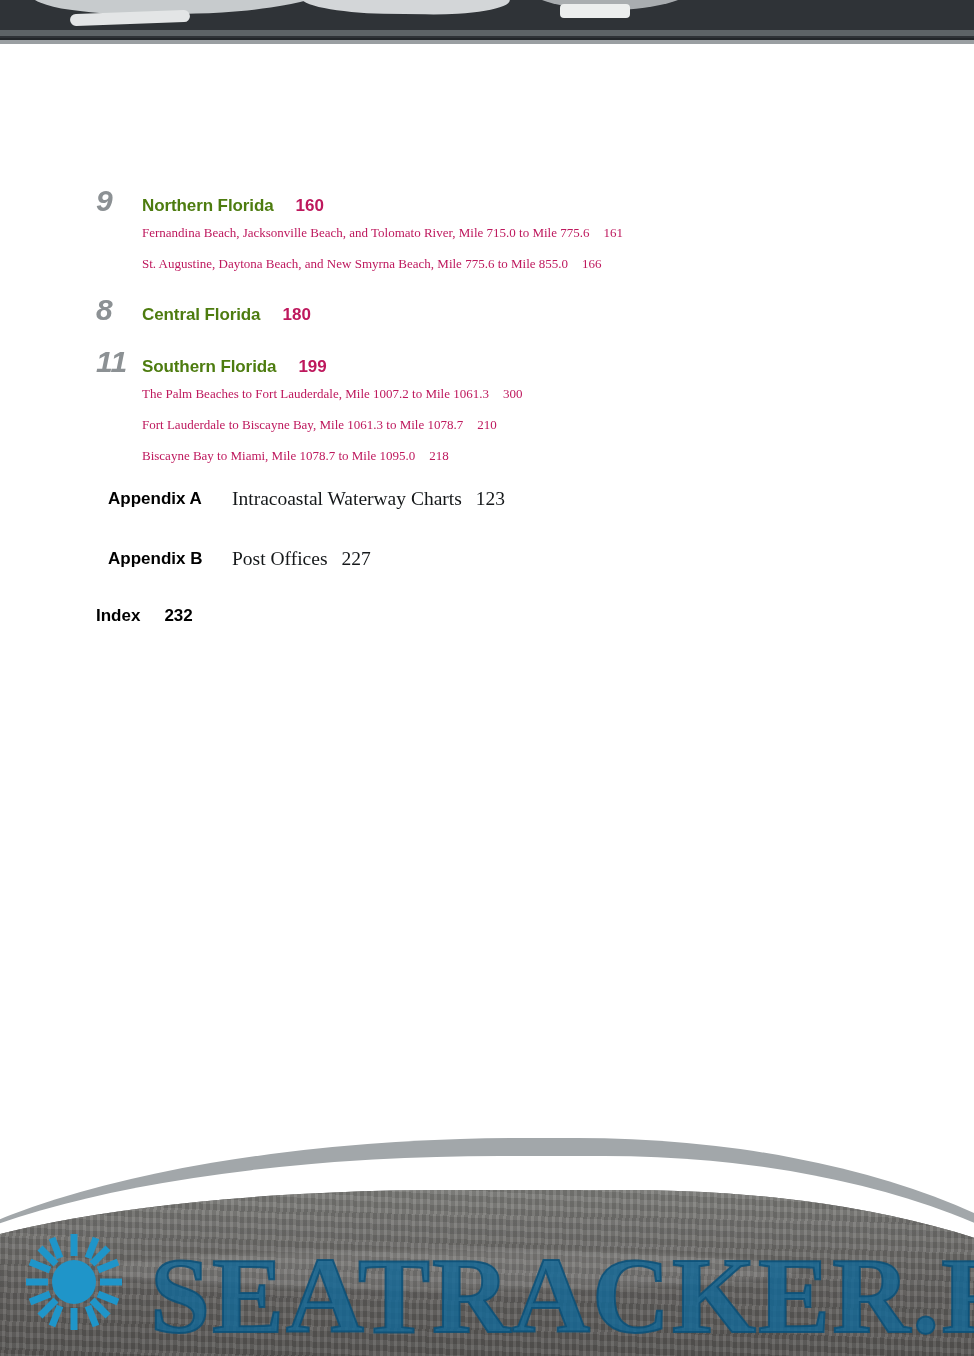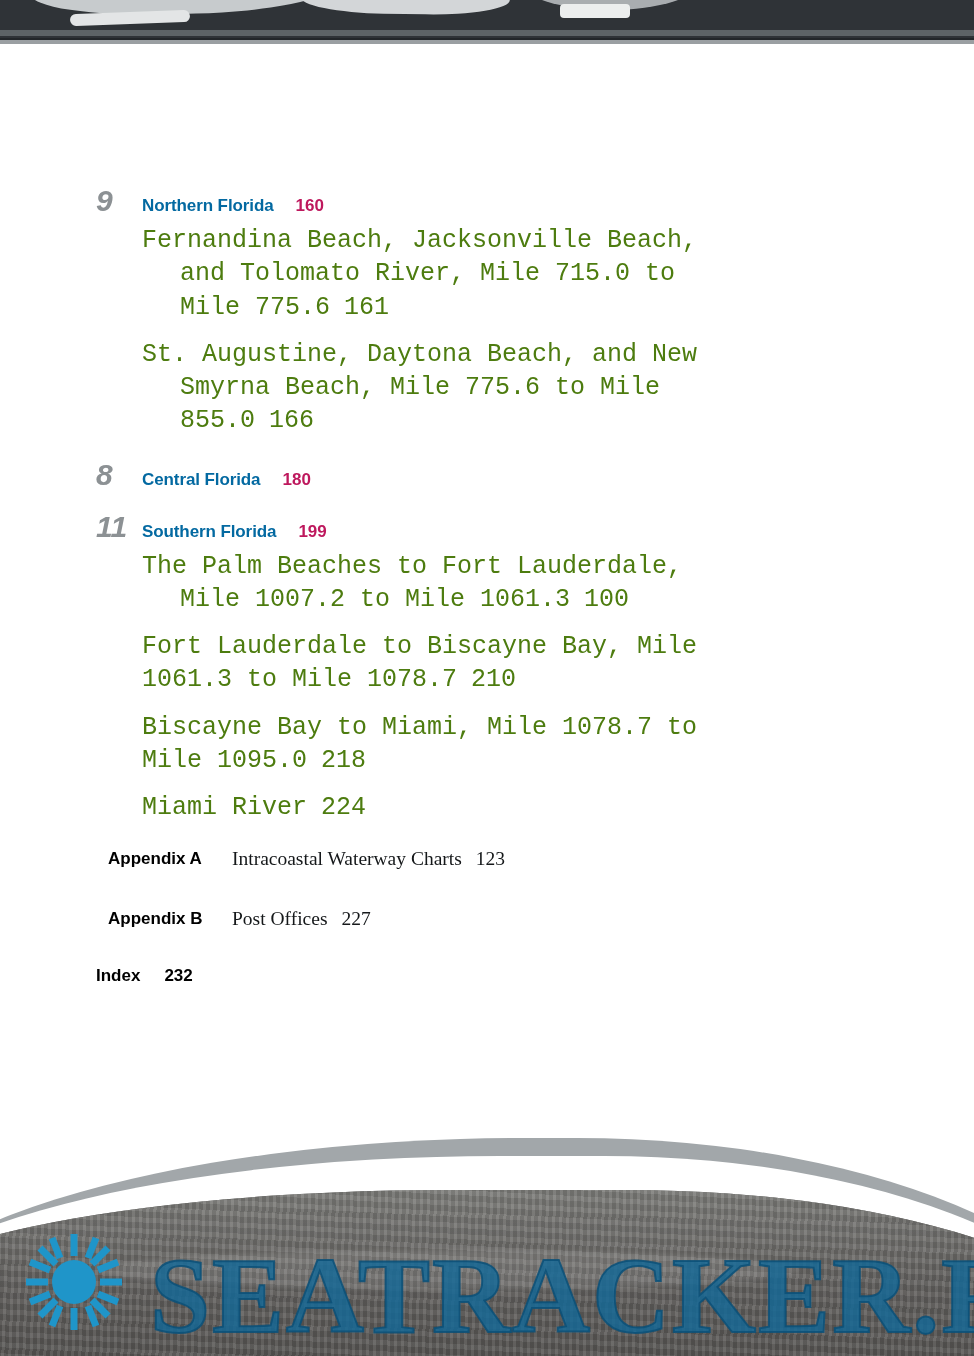--- a/index.html
+++ b/index.html
@@ -189,38 +189,38 @@
     font-size: 30px;
     color: #8c9194;
     width: 46px;
     flex: 0 0 46px;
     line-height: 1;
   }
   .chapter .title {
     font-family: "Liberation Sans", sans-serif;
     font-weight: 700;
     font-size: 17px;
-    color: #0369a1;
+    color: #4d7c0f;
     letter-spacing: -0.1px;
   }
   .chapter .cpage {
     font-family: "Liberation Sans", sans-serif;
     font-weight: 700;
     font-size: 17px;
     color: #be185d;
     margin-left: 22px;
   }
 
   .entries {
     margin: 0 0 22px 0;
   }
   .entry {
-    font-family: Liberation Mono, monospace;
-    font-size: 25px;
-    color: #4d7c0f;
+    font-family: Liberation Serif, serif;
+    font-size: 13px;
+    color: #be185d;
     line-height: 1.33;
     margin: 0 0 14px 142px;
     max-width: 560px;
     text-indent: 0;
   }
   .entry .cont {
     display: inline;
   }
   .entry .pg {
     margin-left: 14px;
@@ -312,30 +312,27 @@
   <div class="entries">
   </div>
 
   <div class="chapter">
     <span class="num">11</span>
     <span class="title">Southern Florida</span>
     <span class="cpage">199</span>
   </div>
   <div class="entries">
     <div class="entry wrap">
-      <span class="cont">The Palm Beaches to Fort Lauderdale, Mile 1007.2 to Mile 1061.3</span><span class="pg">100</span>
+      <span class="cont">The Palm Beaches to Fort Lauderdale, Mile 1007.2 to Mile 1061.3</span><span class="pg">300</span>
     </div>
     <div class="entry">
       <span class="cont">Fort Lauderdale to Biscayne Bay, Mile 1061.3 to Mile 1078.7</span><span class="pg">210</span>
     </div>
     <div class="entry">
       <span class="cont">Biscayne Bay to Miami, Mile 1078.7 to Mile 1095.0</span><span class="pg">218</span>
-    </div>
-    <div class="entry">
-      <span class="cont">Miami River</span><span class="pg">224</span>
     </div>
   </div>
 
   <div class="appendix">
     <span class="alabel">Appendix A</span>
     <span class="atext"><span>Intracoastal Waterway Charts</span><span class="pg">123</span></span>
   </div>
   <div class="appendix">
     <span class="alabel">Appendix B</span>
     <span class="atext"><span>Post Offices</span><span class="pg">227</span></span>

